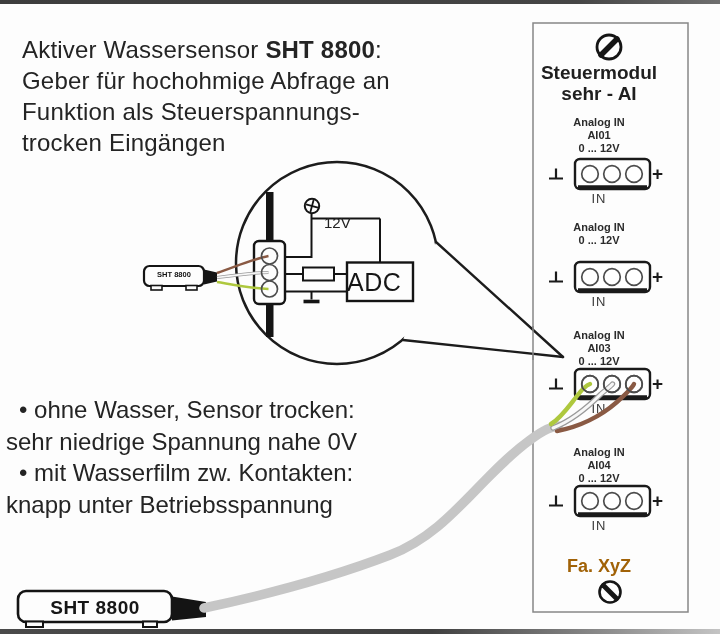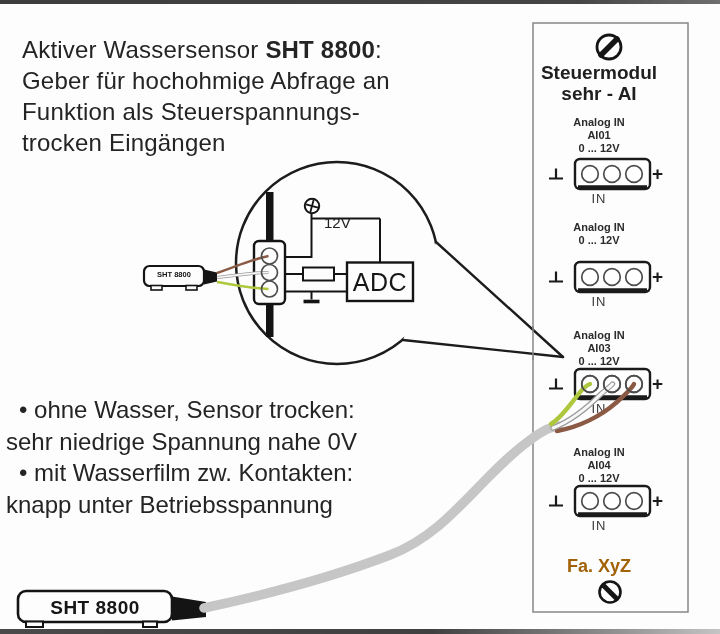--- a/index.html
+++ b/index.html
@@ -24,21 +24,21 @@
   .notes .indent{padding-left:13px;}
 
   .panel-center{left:533px;width:132px;text-align:center;}
   .module-title{top:62px;font-size:19px;font-weight:bold;line-height:21px;color:#1f1f1f;}
   .ch-text{font-size:11px;font-weight:bold;line-height:13px;color:#2b2b2b;}
   .in-label{font-size:13px;color:#3a3a3a;letter-spacing:1px;}
   .plus-label{position:absolute;left:652px;width:18px;font-size:19px;font-weight:bold;line-height:19px;color:#1a1a1a;}
   .vendor{top:556px;font-size:18px;font-weight:bold;color:#a16207;}
 
   .supply-label{left:324px;top:198px;font-size:15px;color:#222;margin-top:16px;}
-  .adc-label{left:347px;top:268px;width:66px;text-align:center;font-size:25px;letter-spacing:0.5px;color:#161616;}
+  .adc-label{left:347px;top:268px;width:66px;font-size:25px;letter-spacing:0.5px;color:#161616;}
   .sensor-small-label{left:144px;top:270px;width:60px;text-align:center;font-size:7.5px;font-weight:bold;color:#111;}
   .sensor-big-label{left:18px;top:597px;width:154px;text-align:center;font-size:19px;font-weight:bold;letter-spacing:0.5px;color:#161616;}
 </style>
 </head>
 <body>
 
 <div class="stage">
 
   <svg id="svg-base" class="layer" width="720" height="634" viewBox="0 0 720 634">
 

